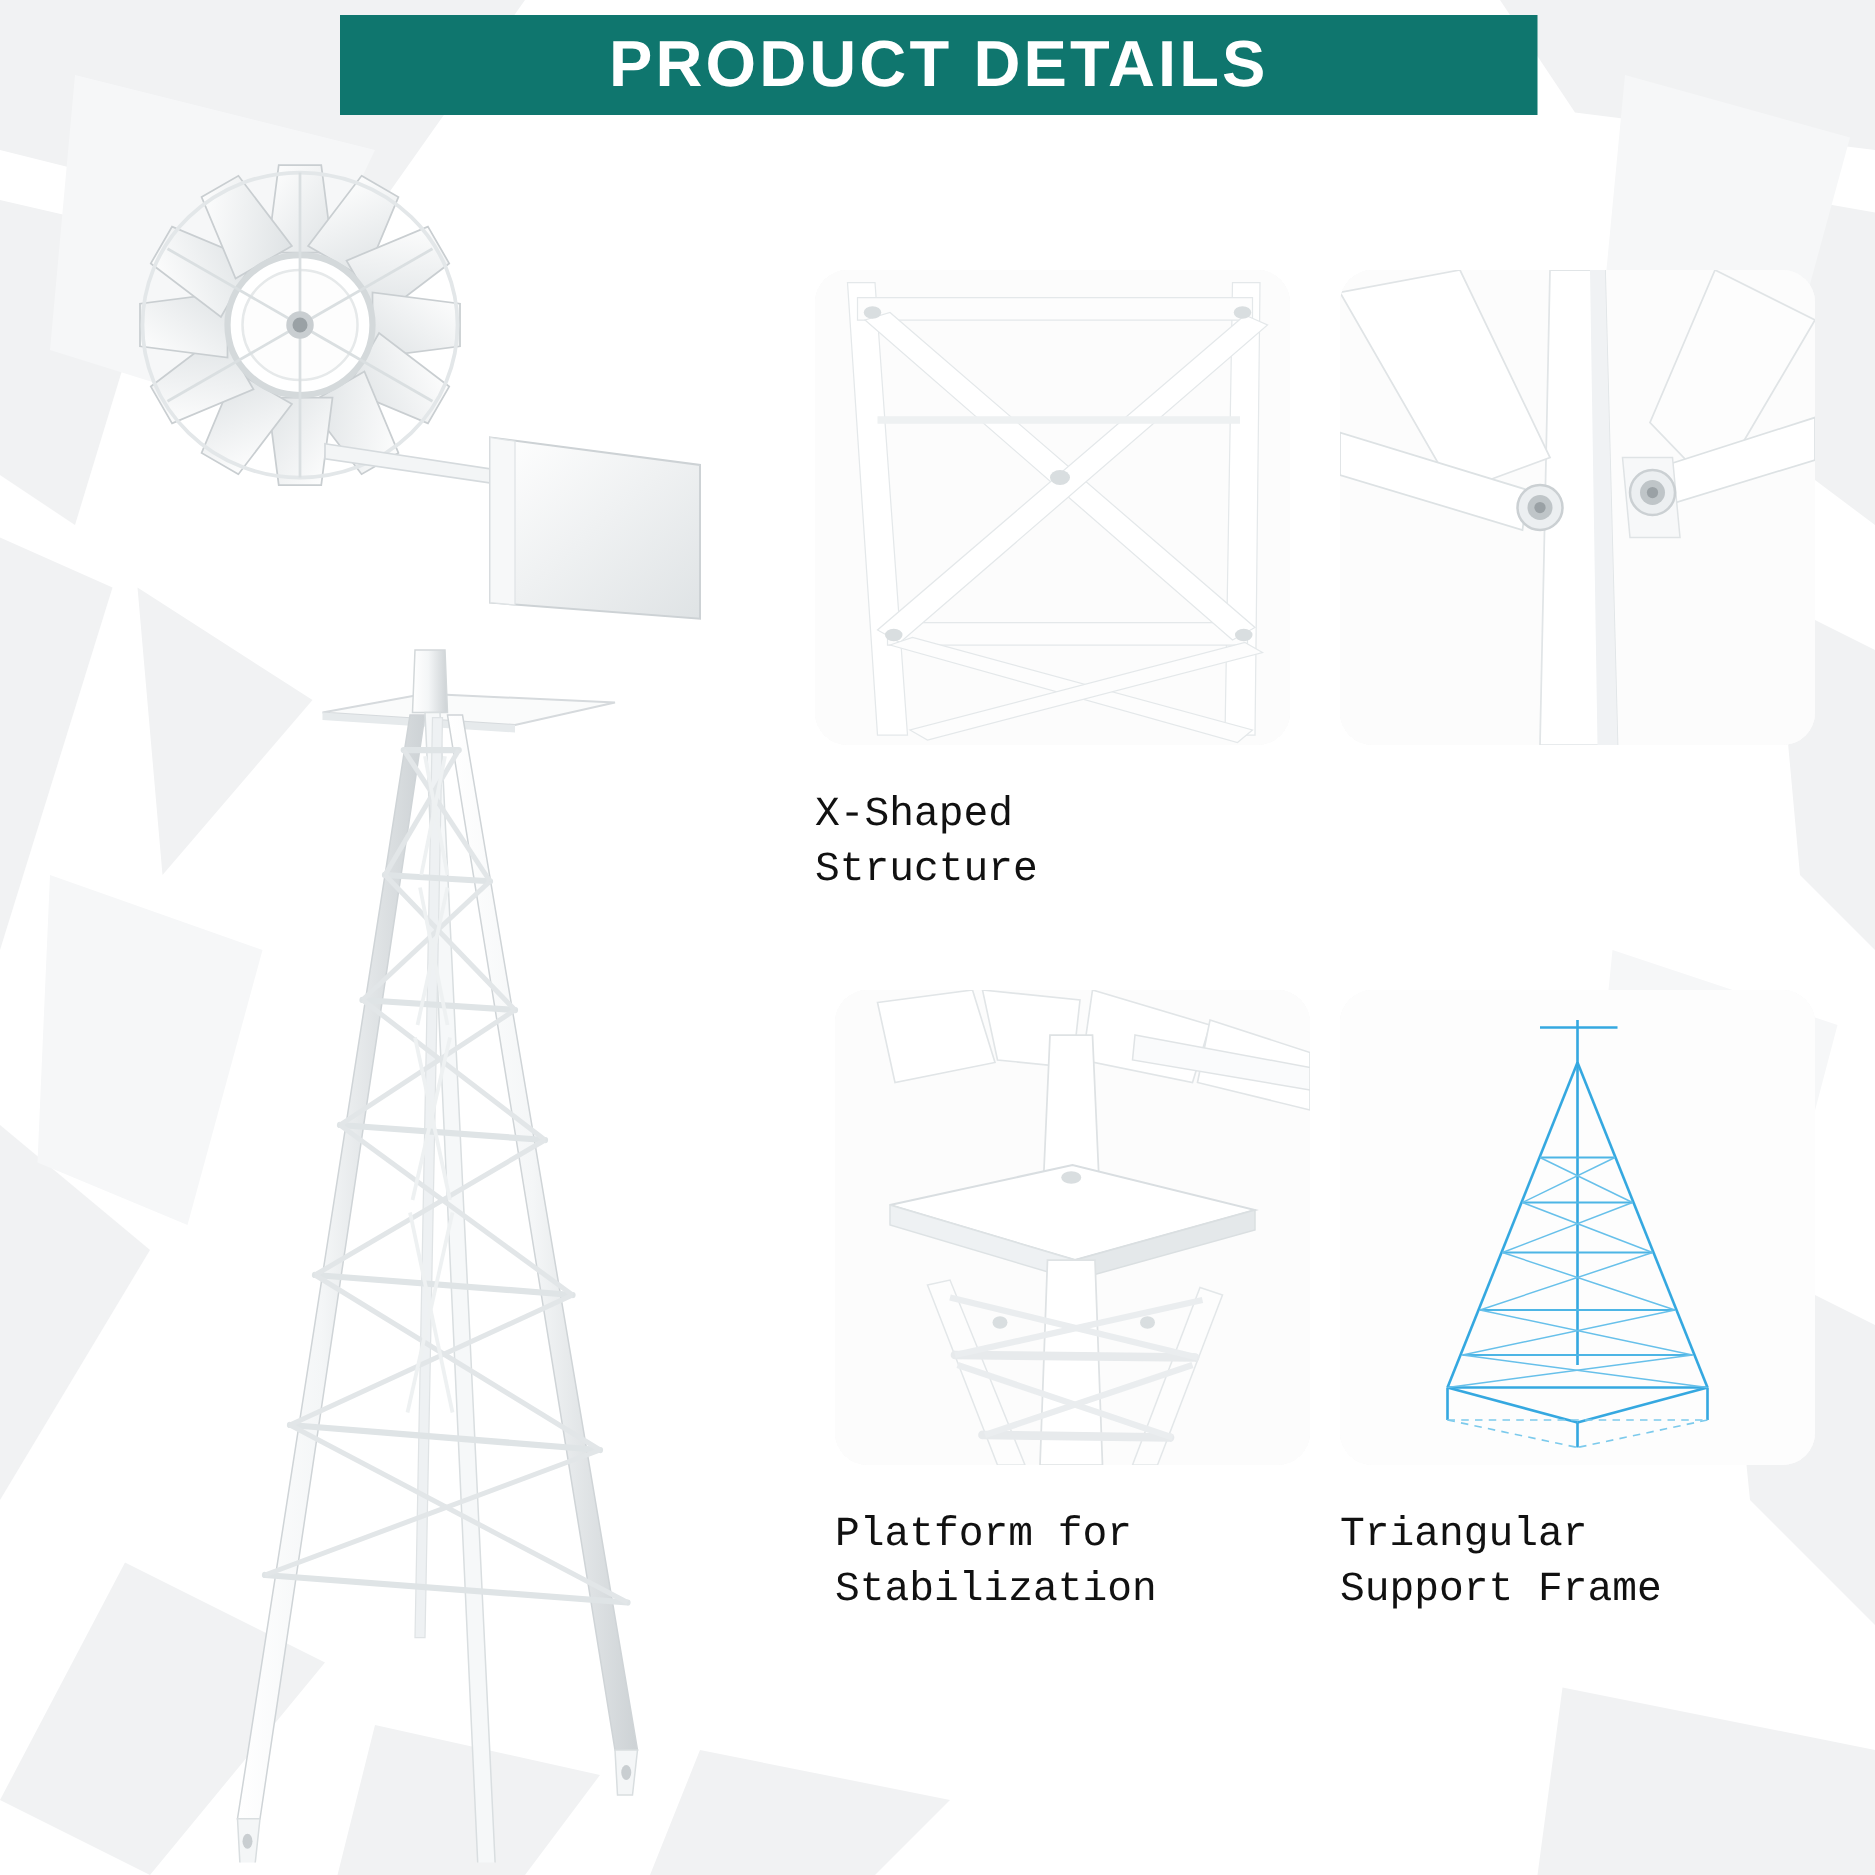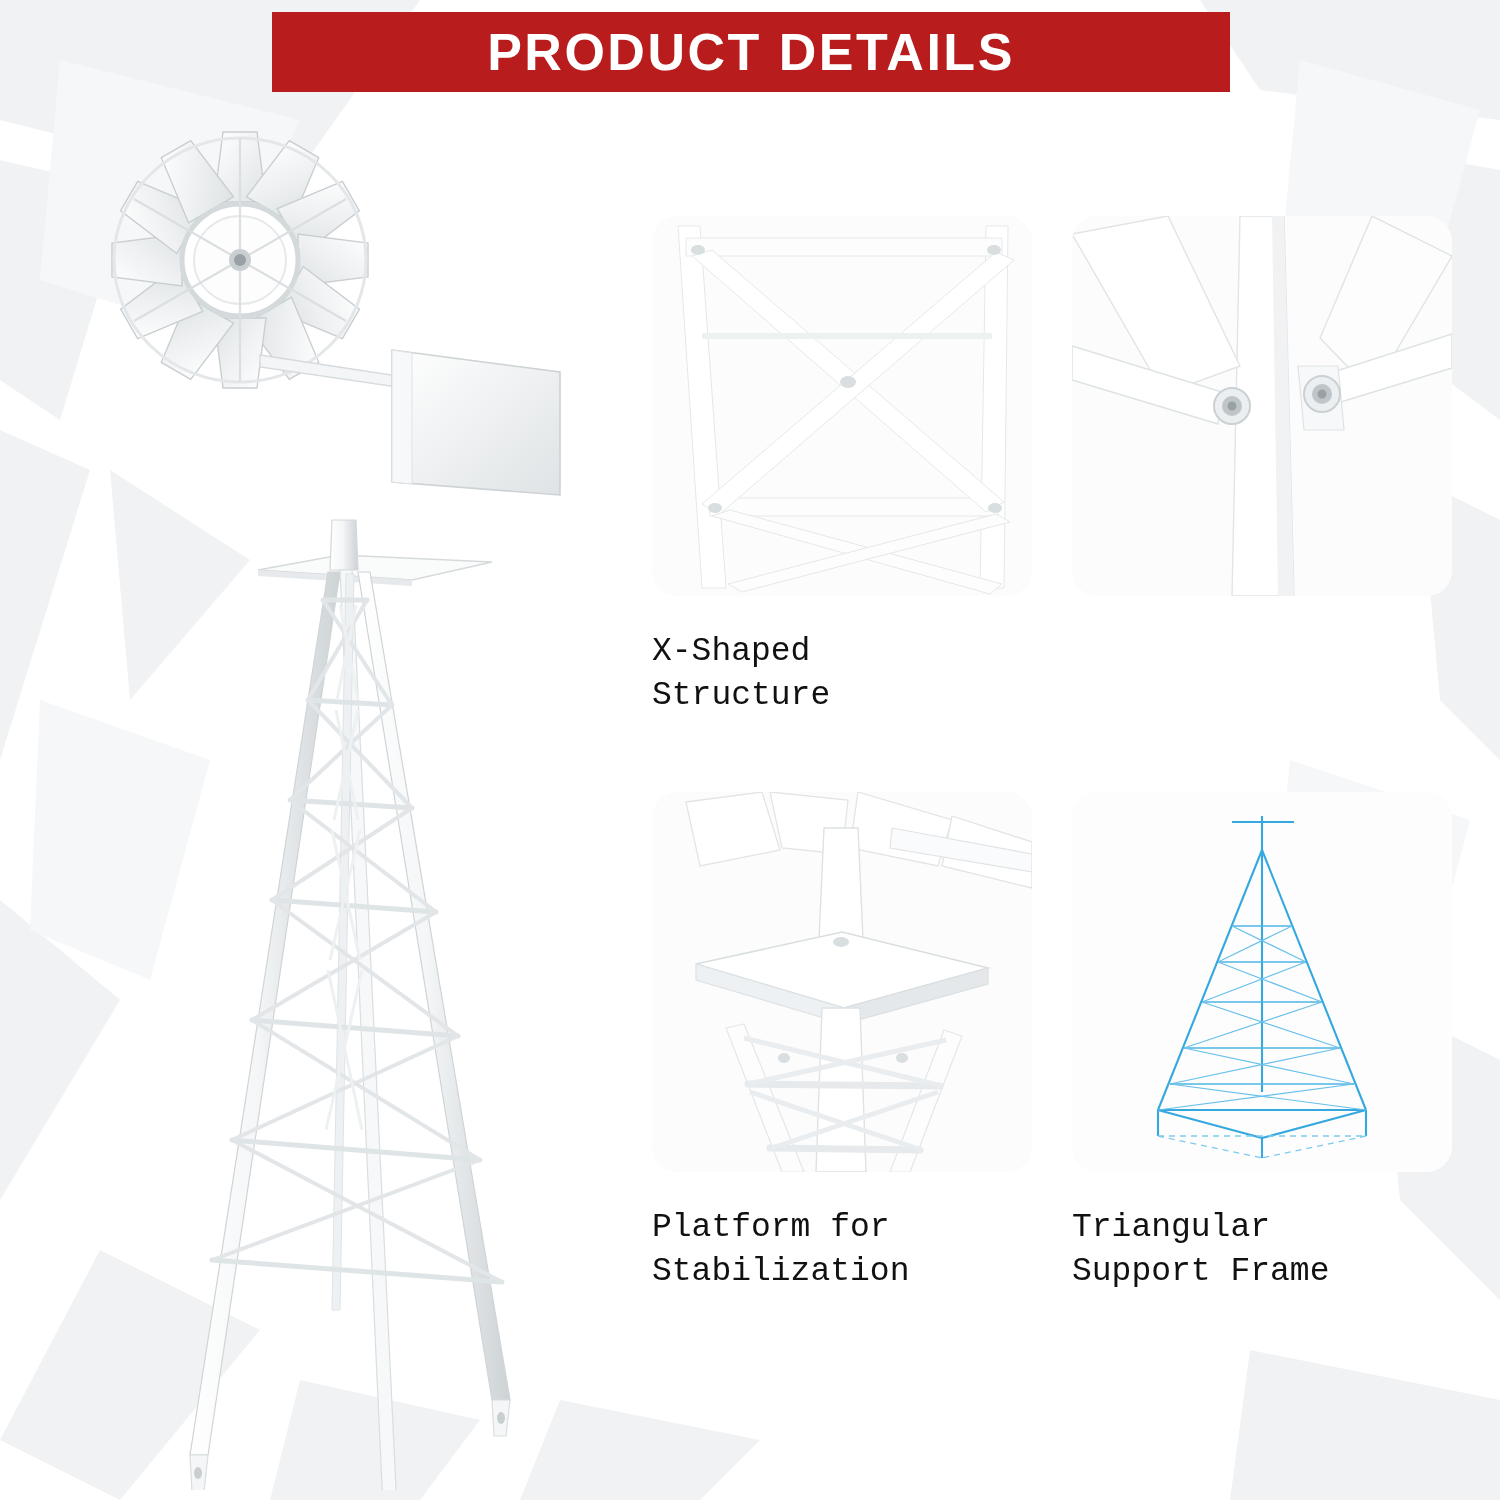--- a/index.html
+++ b/index.html
@@ -23,21 +23,21 @@
     inset: 0;
     overflow: hidden;
   }
   
   .banner {
     position: absolute;
     left: 272px;
     top: 12px;
     width: 958px;
     height: 80px;
-    background: #b91c1c;
+    background: #0f766e;
     display: flex;
     align-items: center;
     justify-content: center;
   }
   .banner-text {
     color: #ffffff;
     font-size: 52px;
     font-weight: bold;
     letter-spacing: 2.5px;
   }
@@ -57,21 +57,21 @@
     width: 800px;
     height: 1140px;
   }
   .cell {
     position: absolute;
     width: 380px;
     height: 540px;
   }
   .cell.c0 { left: 0px;   top: 0px; }
   .cell.c1 { left: 420px; top: 0px; }
-  .cell.c2 { left: 0px;   top: 576px; }
+  .cell.c2 { left: 16px;   top: 576px; }
   .cell.c3 { left: 420px; top: 576px; }
 
   .thumb {
     position: relative;
     width: 380px;
     height: 380px;
     border-radius: 26px;
     background: #fbfbfb;
     overflow: hidden;
     box-shadow: inset 0 0 0 1px #fafafa;

